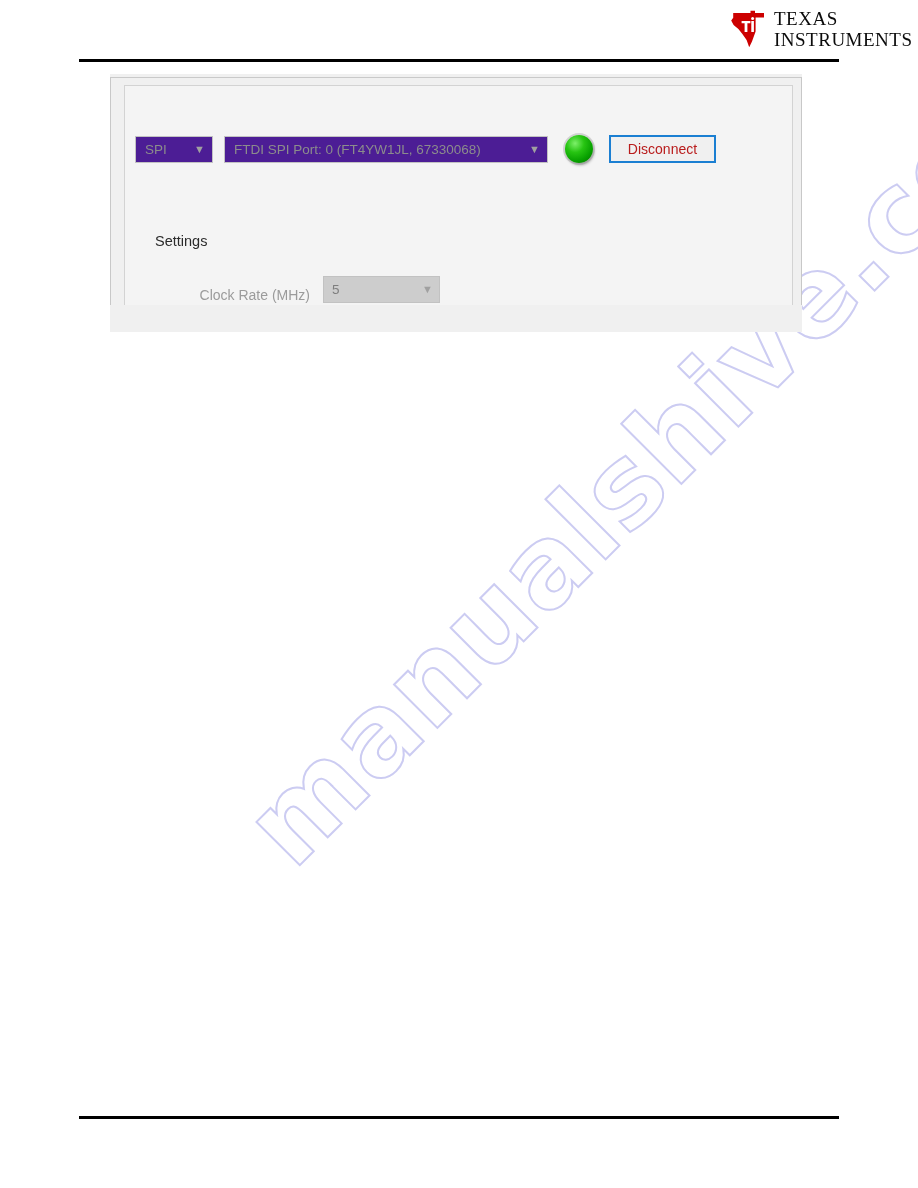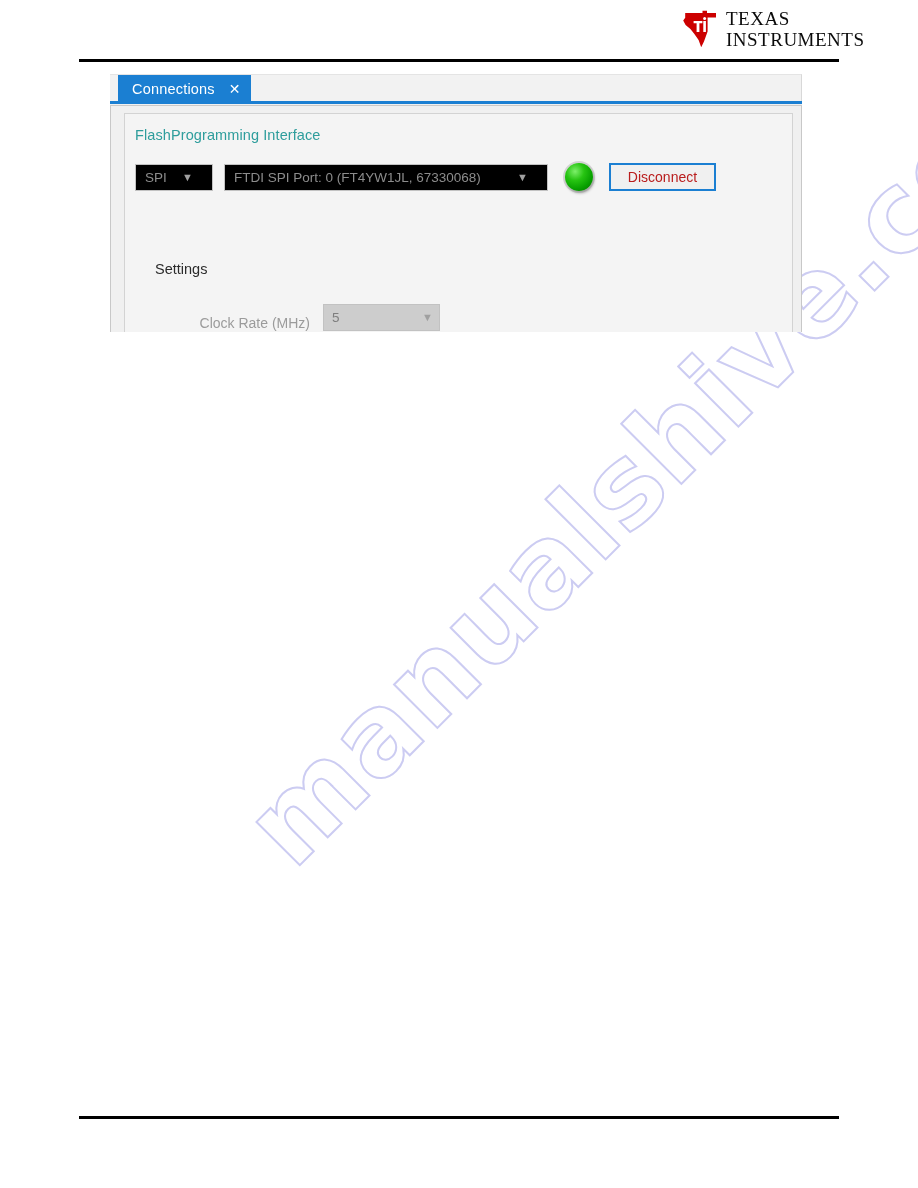--- a/index.html
+++ b/index.html
@@ -11,21 +11,21 @@
     height: 1188px;
     background: #ffffff;
     font-family: "Liberation Sans", sans-serif;
     position: relative;
     overflow: hidden;
   }
 
   
   .ti-logo {
     position: absolute;
-    left: 682px;
+    left: 730px;
     top: 9px;
     display: flex;
     align-items: center;
     gap: 7px;
   }
   .ti-mark {
     width: 37px;
     height: 38px;
     position: relative;
   }
@@ -163,29 +163,29 @@
 
   
   .conn-row {
     position: absolute;
     left: 10px;
     top: 49px;
     display: flex;
     align-items: center;
   }
   .select-disabled {
-    background: #000000;
+    background: #4c1d95;
     border: 1px solid #c2c2c2;
     color: #8c8c8c;
     font-size: 13.5px;
     height: 27px;
     display: flex;
     align-items: center;
     justify-content: space-between;
-    padding: 0 19px 0 9px;
+    padding: 0 7px 0 9px;
     box-sizing: border-box;
   }
   .sel-iface { width: 78px; }
   .sel-port  { width: 324px; margin-left: 11px; }
   .chev {
     color: #a0a0a0;
     font-size: 11px;
     line-height: 1;
     margin-left: 6px;
   }
@@ -269,33 +269,26 @@
   </div>
 </div>
 
 <div class="rule rule-top"></div>
 <div class="rule rule-bottom"></div>
 
 <div class="watermark">manualshive.com</div>
 
 <div class="app-window">
 
-  <div class="tab-strip">
-    <div class="tab">
-      <span class="tab-label">Connections</span>
-      <span class="tab-close">✕</span>
-    </div>
-  </div>
   <div class="tab-underline"></div>
 
   <div class="win-body">
 
     <div class="group-panel">
 
-      <div class="group-header">FlashProgramming Interface</div>
 
       <div class="conn-row">
 
         <div class="select-disabled sel-iface">
           <span>SPI</span>
           <span class="chev">▼</span>
         </div>
 
         <div class="select-disabled sel-port">
           <span>FTDI SPI Port: 0 (FT4YW1JL, 67330068)</span>

